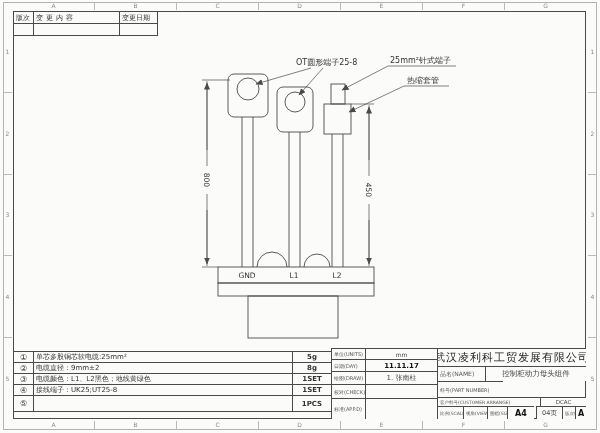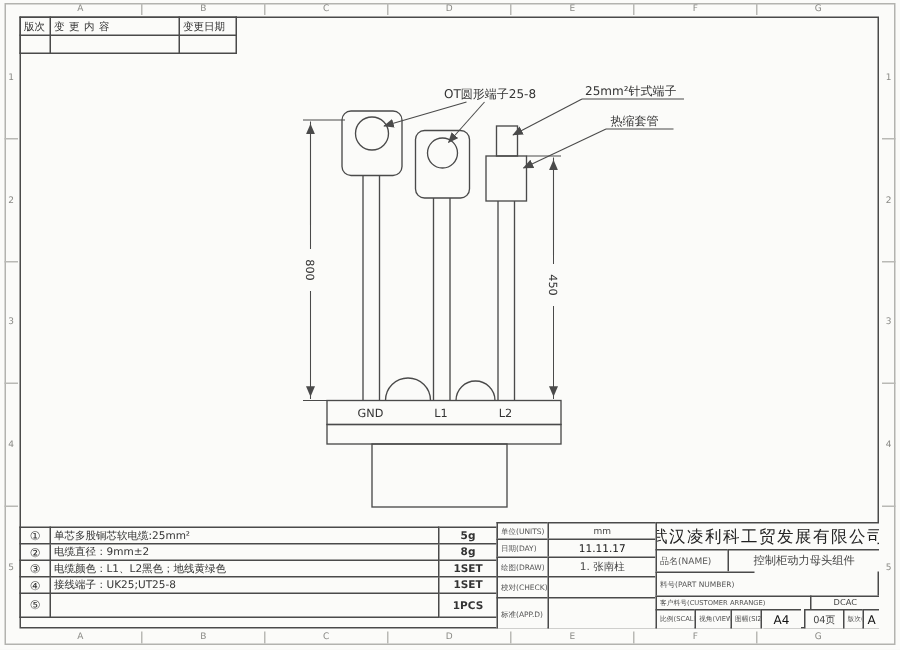--- a/index.html
+++ b/index.html
@@ -29,21 +29,21 @@
   .bomtab .spec{width:259px}
   .bomtab .qty{width:39px;text-align:center;font-weight:bold}
   .bomtab tr.tall td{height:16px}
   .bomtab tr.foot td{height:12px;text-align:center;font-weight:normal}
   .bomtab tr.foot .spec{letter-spacing:14px}
   
   .tb{position:absolute;left:331px;top:348px;width:255px;height:71px}
   .cell{position:absolute;border-left:1px solid #4a4a4a;border-top:1px solid #4a4a4a;display:flex;align-items:center;justify-content:center;font-size:6px;color:#444;overflow:hidden;white-space:nowrap;background:#fbfbf9}
   .lab{font-size:5px;color:#555;justify-content:flex-start;padding-left:2px}
   .company{font-size:11px;font-weight:normal;letter-spacing:1px;color:#222}
-  .bold{font-weight:normal;color:#111}
+  .bold{font-weight:bold;color:#111}
   .pn{font-size:7.5px;letter-spacing:-0.2px}
   svg text{font-family:"DejaVu Sans",sans-serif}
 </style>
 </head>
 <body>
 
 <div class="sheet">
   <div class="outer-border"></div>
   <div class="frame"></div>
 

